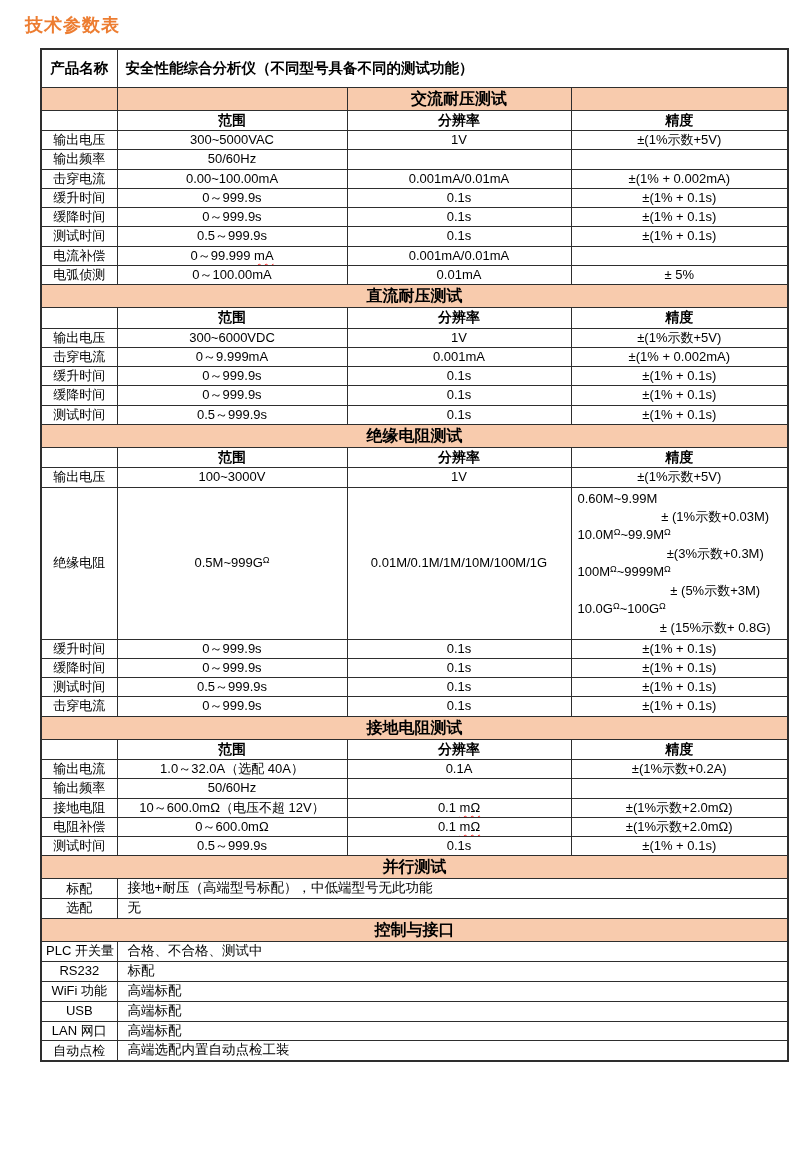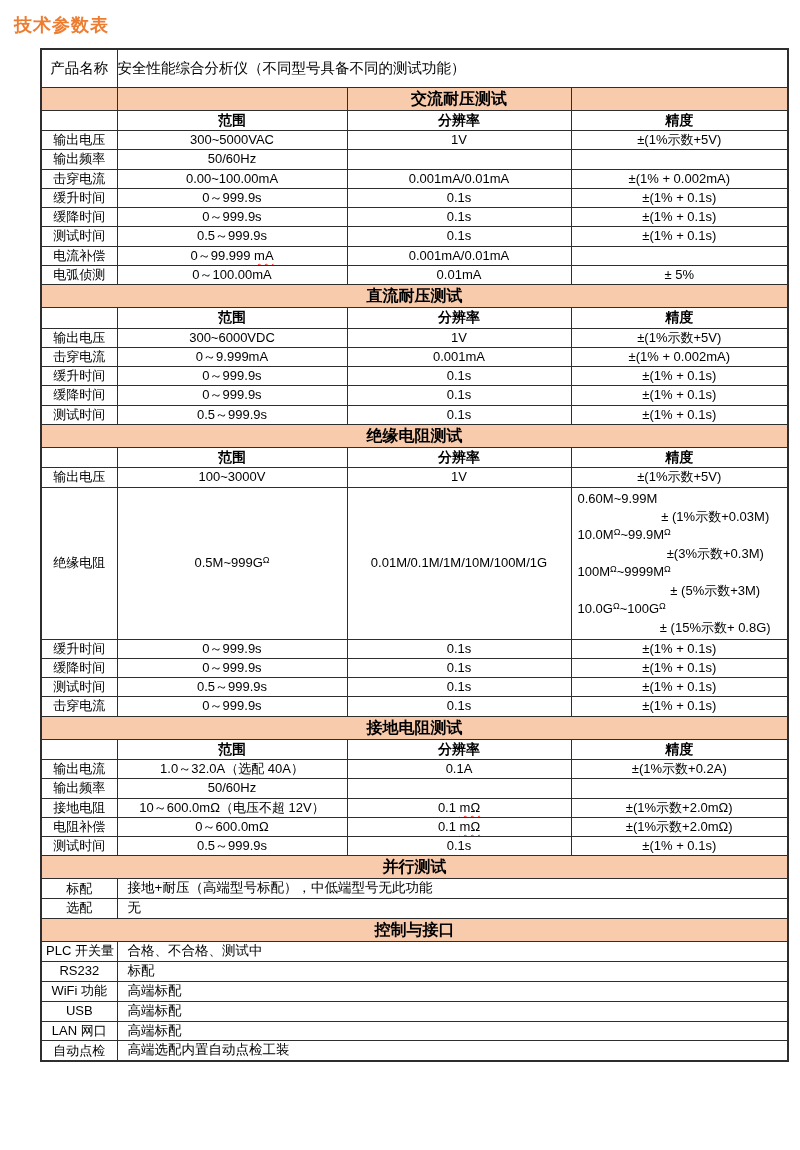--- a/index.html
+++ b/index.html
@@ -11,37 +11,37 @@
   *{box-sizing:border-box;}
   html,body{margin:0;padding:0;}
   body{
     width:800px;height:1150px;background:#ffffff;color:#000;
     font-family:"Liberation Sans","DejaVu Sans",sans-serif;
     overflow:hidden;
   }
   .page-title{
     color:var(--title-orange);
     font-size:18px;font-weight:bold;
-    margin:13px 0 11px 14px;letter-spacing:1px;
+    margin:13px 0 11px 25px;letter-spacing:1px;
   }
   table.spec{
     border-collapse:collapse;table-layout:fixed;
     margin-left:40px;width:747px;
     border:2px solid var(--border);
   }
   col.c1{width:76px;} col.c2{width:230px;} col.c3{width:224px;} col.c4{width:217px;}
   td{
     border:1px solid var(--border);
     text-align:center;vertical-align:middle;
     font-size:13px;line-height:1.25;
     padding:1px 4px;height:19px;
     white-space:nowrap;overflow:hidden;
   }
-  tr.product-row td{height:38px;font-weight:normal;font-size:14.5px;}
-  td.product-value{text-align:left;padding-left:0;}
+  tr.product-row td{height:38px;font-weight:bold;font-size:14.5px;}
+  td.product-value{text-align:left;padding-left:8px;}
   tr.section-row td{
     height:20px;background:var(--section-fill);
     font-weight:bold;font-size:16px;
   }
   tr.head-row td{font-weight:bold;font-size:14px;}
   td.wide-value{text-align:left;padding-left:10px;font-size:13.5px;}
   td.acc-multiline{white-space:normal;text-align:left;padding:2px 6px;vertical-align:top;margin-left:40px;}
   .line{line-height:18px;font-size:13px;white-space:nowrap;}
   .line.left{text-align:left;}
   .line.indent{text-align:center;padding-left:72px;}

